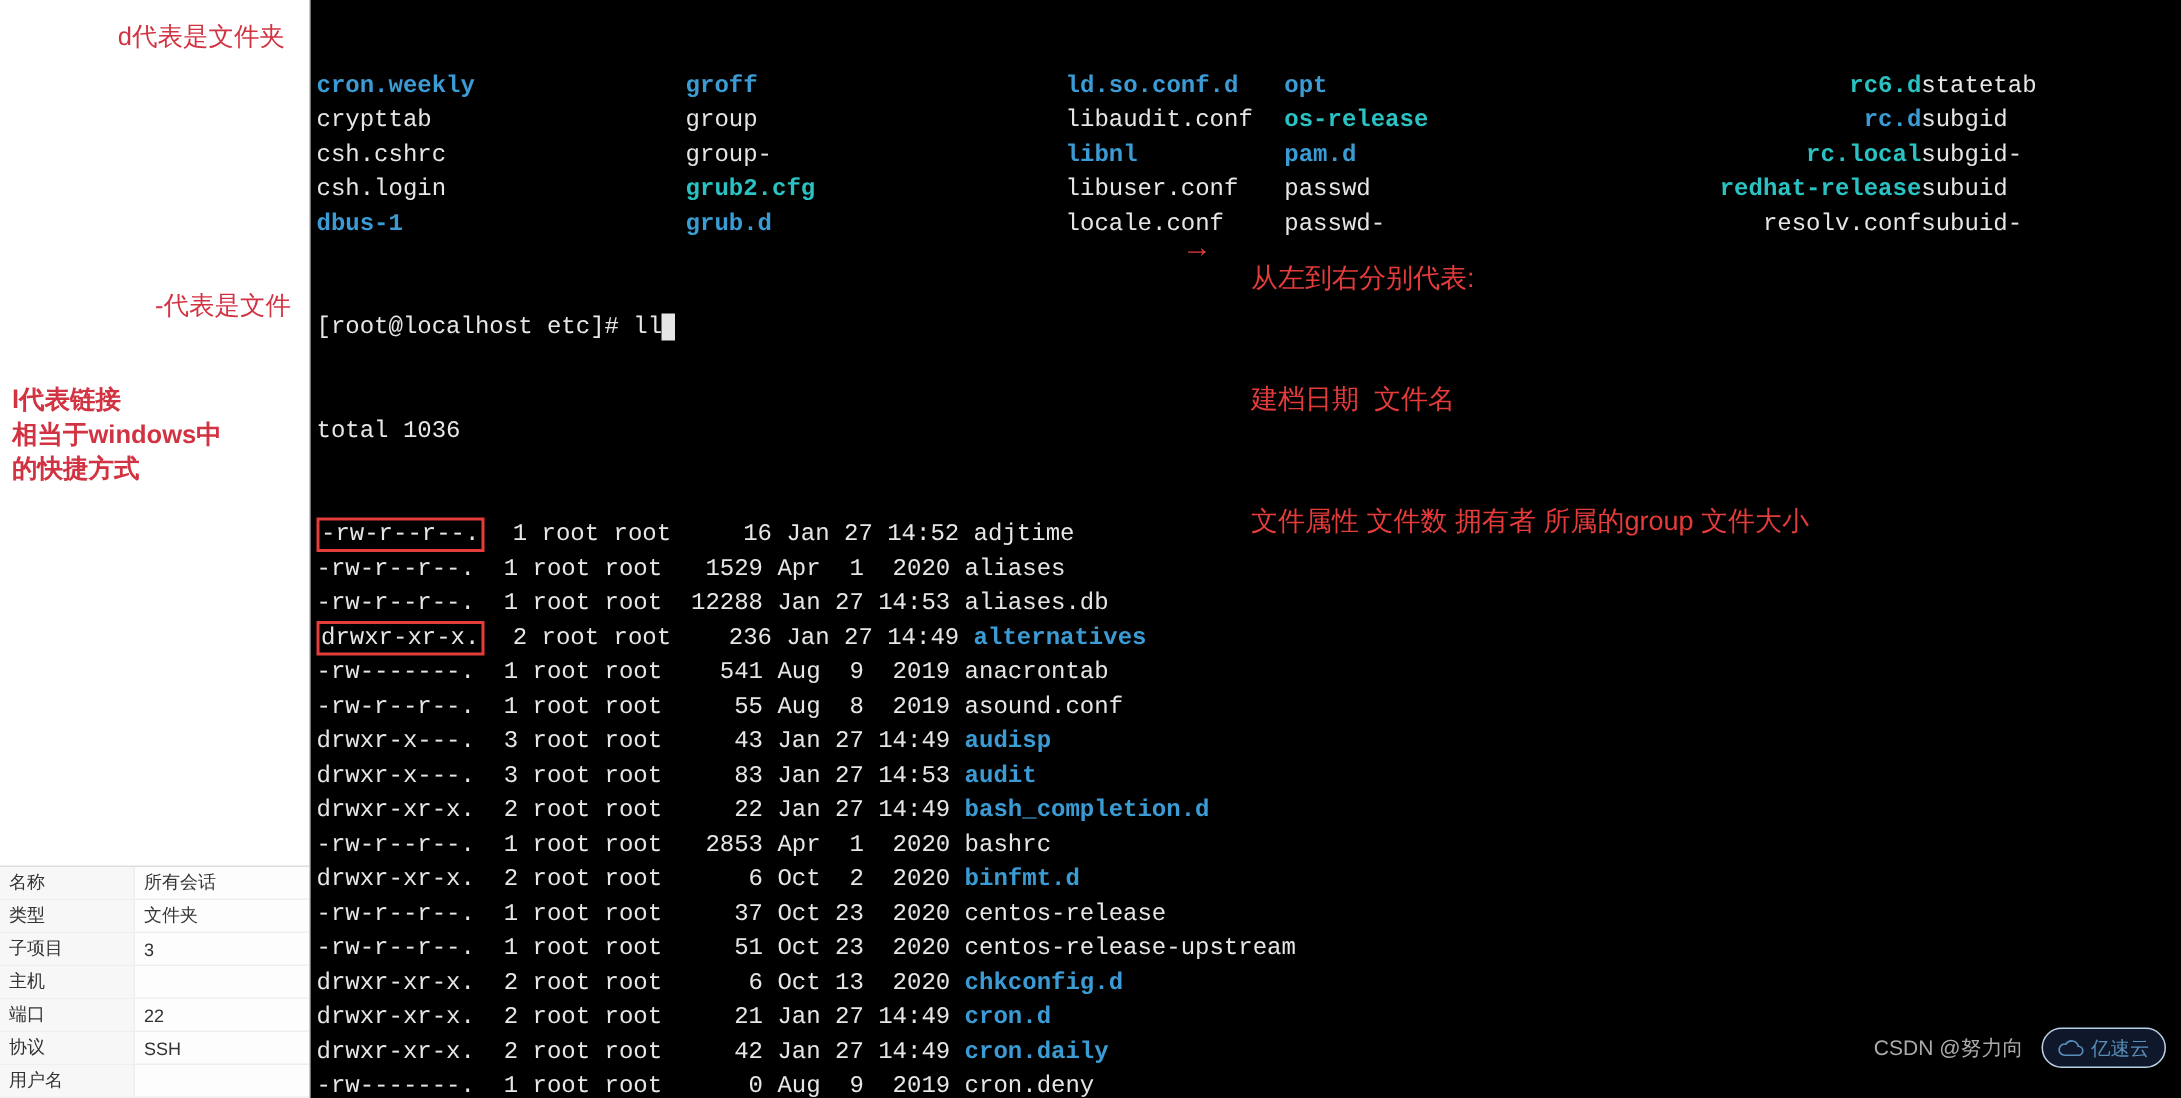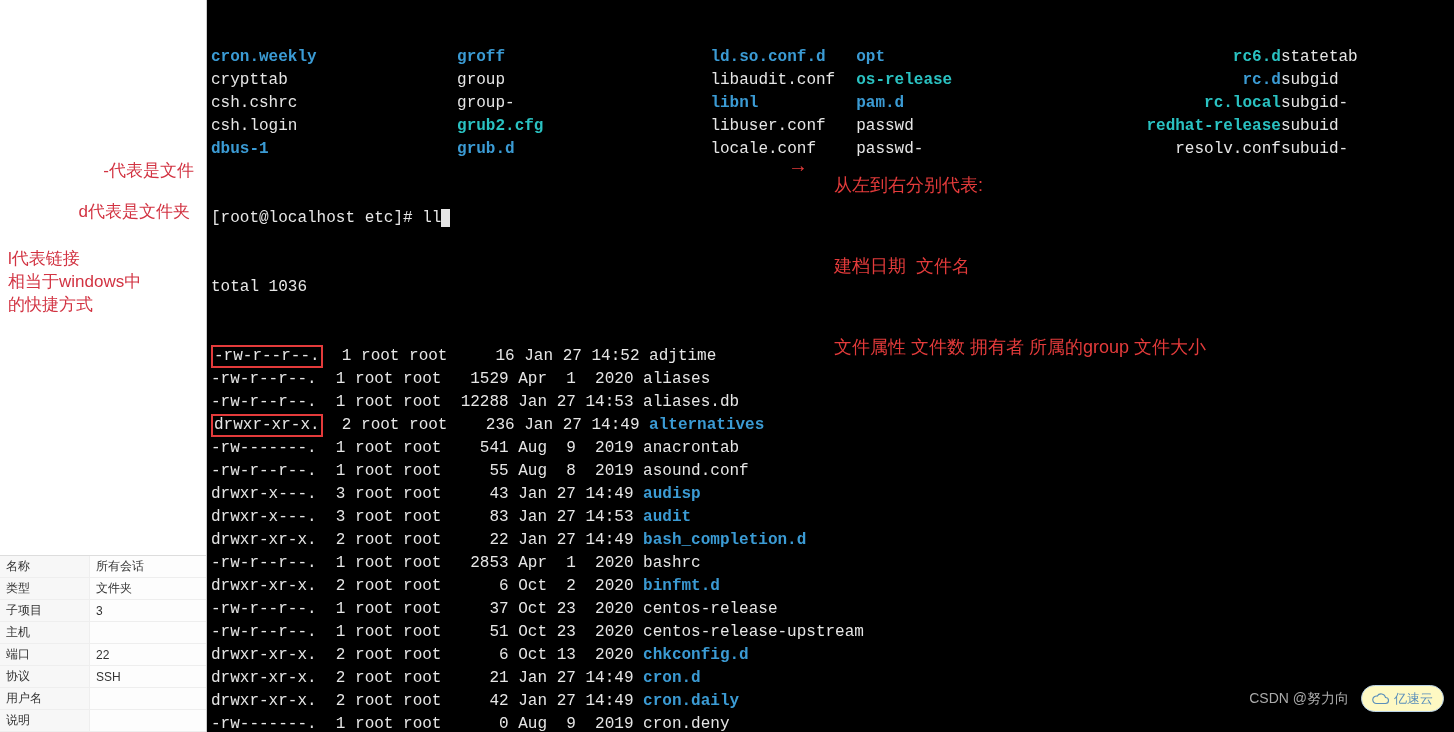--- a/index.html
+++ b/index.html
@@ -24,21 +24,21 @@
     flex: 1;
     padding: 4px 6px;
     color: #d23342;
     font-family: "Microsoft YaHei", sans-serif;
     font-size: 17px;
     line-height: 1.35;
   }
   .anno { margin-bottom: 18px; }
   .anno1 { margin-top: 156px; text-align: right; padding-right: 6px;}
   .anno2 { margin-top: 10px; text-align: right; padding-right: 10px;}
-  .anno3 { margin-top: 24px; padding-left:2px; }
+  .anno3 { margin-top: 40px; padding-left:2px;font-weight:bold; }
   .props-table {
     font-family: "Microsoft YaHei", sans-serif;
     font-size: 12px;
     color: #333;
     border-top: 1px solid #ddd;
     background: #fdfdfd;
   }
   .prop-row {
     display: flex;
     border-bottom: 1px solid #eee;
@@ -116,39 +116,39 @@
     font-size: 14px;
   }
   .cloud-badge {
     border: 1px solid #b8d1e6;
     border-radius: 14px;
     padding: 1px 10px;
     display: flex;
     align-items: center;
     gap: 4px;
     color: #5a8fbb;
-    background: #fef9c3;
+    background: #0f172a;
     font-size: 13px;
   }
   .cursor-block {
     background: #e6e6e6;
     color: #000;
     display:inline-block;
     width:9px;
     height:18px;
     vertical-align: text-bottom;
   }
 </style>
 </head>
 <body>
 
 <div class="left-panel">
   <div class="annotations">
+    <div class="anno anno2">d代表是文件夹</div>
     <div class="anno anno1">-代表是文件</div>
-    <div class="anno anno2">d代表是文件夹</div>
     <div class="anno anno3" id="anno3" style="white-space: pre-line;">l代表链接
 相当于windows中
 的快捷方式</div>
   </div>
   <div class="props-table" id="props-table">
       <div class="prop-row">
         <div class="prop-label">名称</div>
         <div class="prop-value">所有会话</div>
       </div>
       <div class="prop-row">
@@ -166,24 +166,20 @@
       <div class="prop-row">
         <div class="prop-label">端口</div>
         <div class="prop-value">22</div>
       </div>
       <div class="prop-row">
         <div class="prop-label">协议</div>
         <div class="prop-value">SSH</div>
       </div>
       <div class="prop-row">
         <div class="prop-label">用户名</div>
-        <div class="prop-value"></div>
-      </div>
-      <div class="prop-row">
-        <div class="prop-label">说明</div>
         <div class="prop-value"></div>
       </div>
     </div>
 </div>
 
 <div class="terminal">
   <div class="col-top" id="col-top"><div class="col c1"><span class="dircolor">cron.weekly</span><span>crypttab</span><span>csh.cshrc</span><span>csh.login</span><span class="dircolor">dbus-1</span></div><div class="col c2"><span class="dircolor">groff</span><span>group</span><span>group-</span><span class="cyancolor">grub2.cfg</span><span class="dircolor">grub.d</span></div><div class="col c3"><span class="dircolor">ld.so.conf.d</span><span>libaudit.conf</span><span class="dircolor">libnl</span><span>libuser.conf</span><span>locale.conf</span></div><div class="col c4"><span class="dircolor">opt</span><span class="cyancolor">os-release</span><span class="dircolor">pam.d</span><span>passwd</span><span>passwd-</span></div><div class="col c5"><span class="cyancolor">rc6.d</span><span class="dircolor">rc.d</span><span class="cyancolor">rc.local</span><span class="cyancolor">redhat-release</span><span>resolv.conf</span></div><div class="col c6"><span>statetab</span><span>subgid</span><span>subgid-</span><span>subuid</span><span>subuid-</span></div></div>
   <div class="prompt"><span>[root@localhost etc]# ll</span><span class="cursor-block"></span></div>
   <div>total 1036</div>
   <div class="ll-list" id="ll-list"><div class="row"><span class="redbox">-rw-r--r--.</span><span>  1 root root     16 Jan 27 14:52 </span><span>adjtime</span></div><div class="row"><span>-rw-r--r--.</span><span>  1 root root   1529 Apr  1  2020 </span><span>aliases</span></div><div class="row"><span>-rw-r--r--.</span><span>  1 root root  12288 Jan 27 14:53 </span><span>aliases.db</span></div><div class="row"><span class="redbox">drwxr-xr-x.</span><span>  2 root root    236 Jan 27 14:49 </span><span class="dircolor">alternatives</span></div><div class="row"><span>-rw-------.</span><span>  1 root root    541 Aug  9  2019 </span><span>anacrontab</span></div><div class="row"><span>-rw-r--r--.</span><span>  1 root root     55 Aug  8  2019 </span><span>asound.conf</span></div><div class="row"><span>drwxr-x---.</span><span>  3 root root     43 Jan 27 14:49 </span><span class="dircolor">audisp</span></div><div class="row"><span>drwxr-x---.</span><span>  3 root root     83 Jan 27 14:53 </span><span class="dircolor">audit</span></div><div class="row"><span>drwxr-xr-x.</span><span>  2 root root     22 Jan 27 14:49 </span><span class="dircolor">bash_completion.d</span></div><div class="row"><span>-rw-r--r--.</span><span>  1 root root   2853 Apr  1  2020 </span><span>bashrc</span></div><div class="row"><span>drwxr-xr-x.</span><span>  2 root root      6 Oct  2  2020 </span><span class="dircolor">binfmt.d</span></div><div class="row"><span>-rw-r--r--.</span><span>  1 root root     37 Oct 23  2020 </span><span>centos-release</span></div><div class="row"><span>-rw-r--r--.</span><span>  1 root root     51 Oct 23  2020 </span><span>centos-release-upstream</span></div><div class="row"><span>drwxr-xr-x.</span><span>  2 root root      6 Oct 13  2020 </span><span class="dircolor">chkconfig.d</span></div><div class="row"><span>drwxr-xr-x.</span><span>  2 root root     21 Jan 27 14:49 </span><span class="dircolor">cron.d</span></div><div class="row"><span>drwxr-xr-x.</span><span>  2 root root     42 Jan 27 14:49 </span><span class="dircolor">cron.daily</span></div><div class="row"><span>-rw-------.</span><span>  1 root root      0 Aug  9  2019 </span><span>cron.deny</span></div></div>

